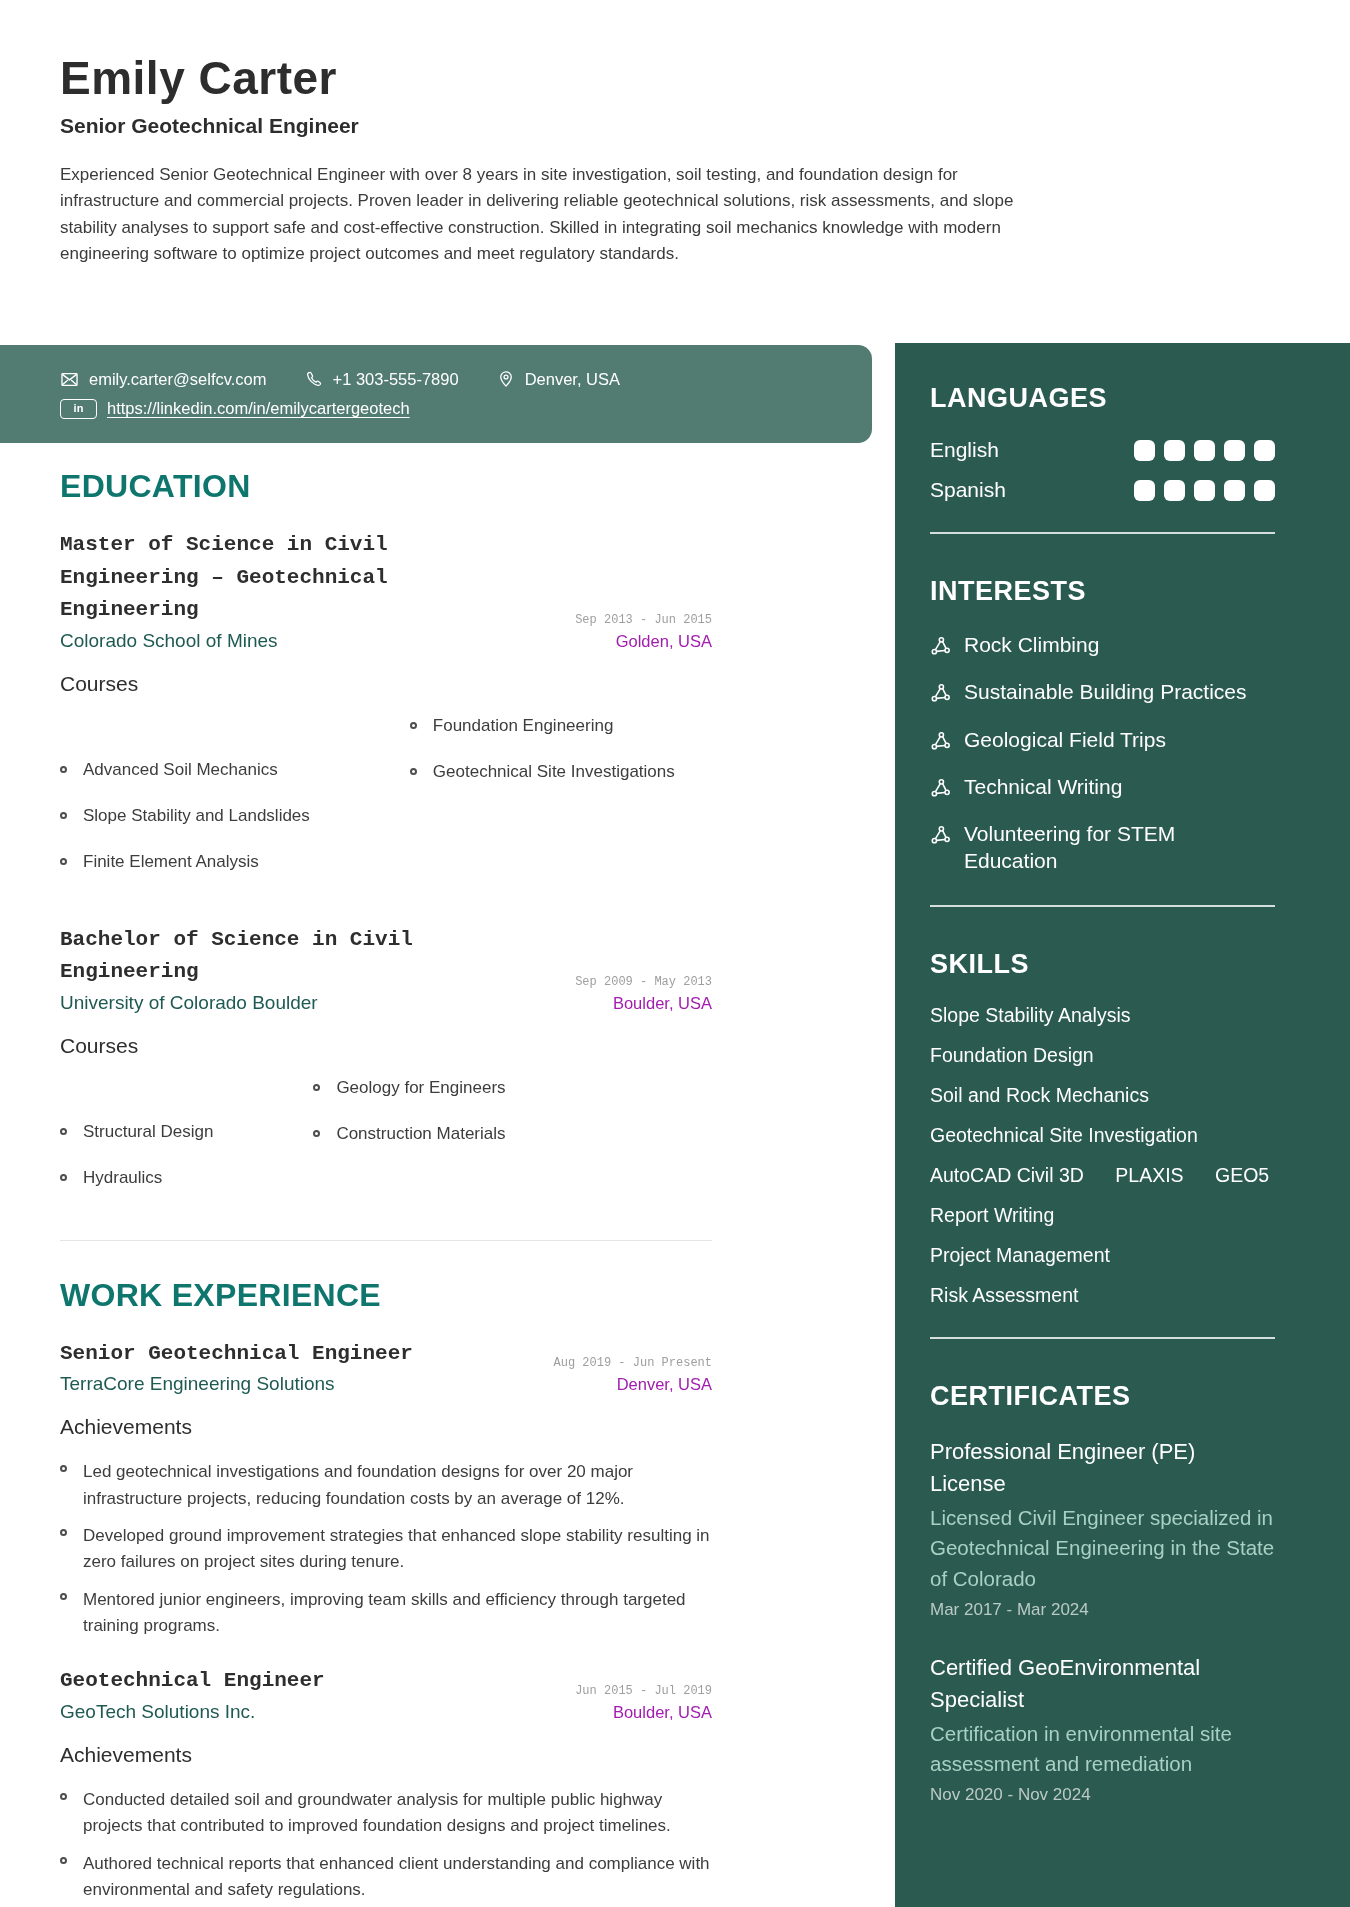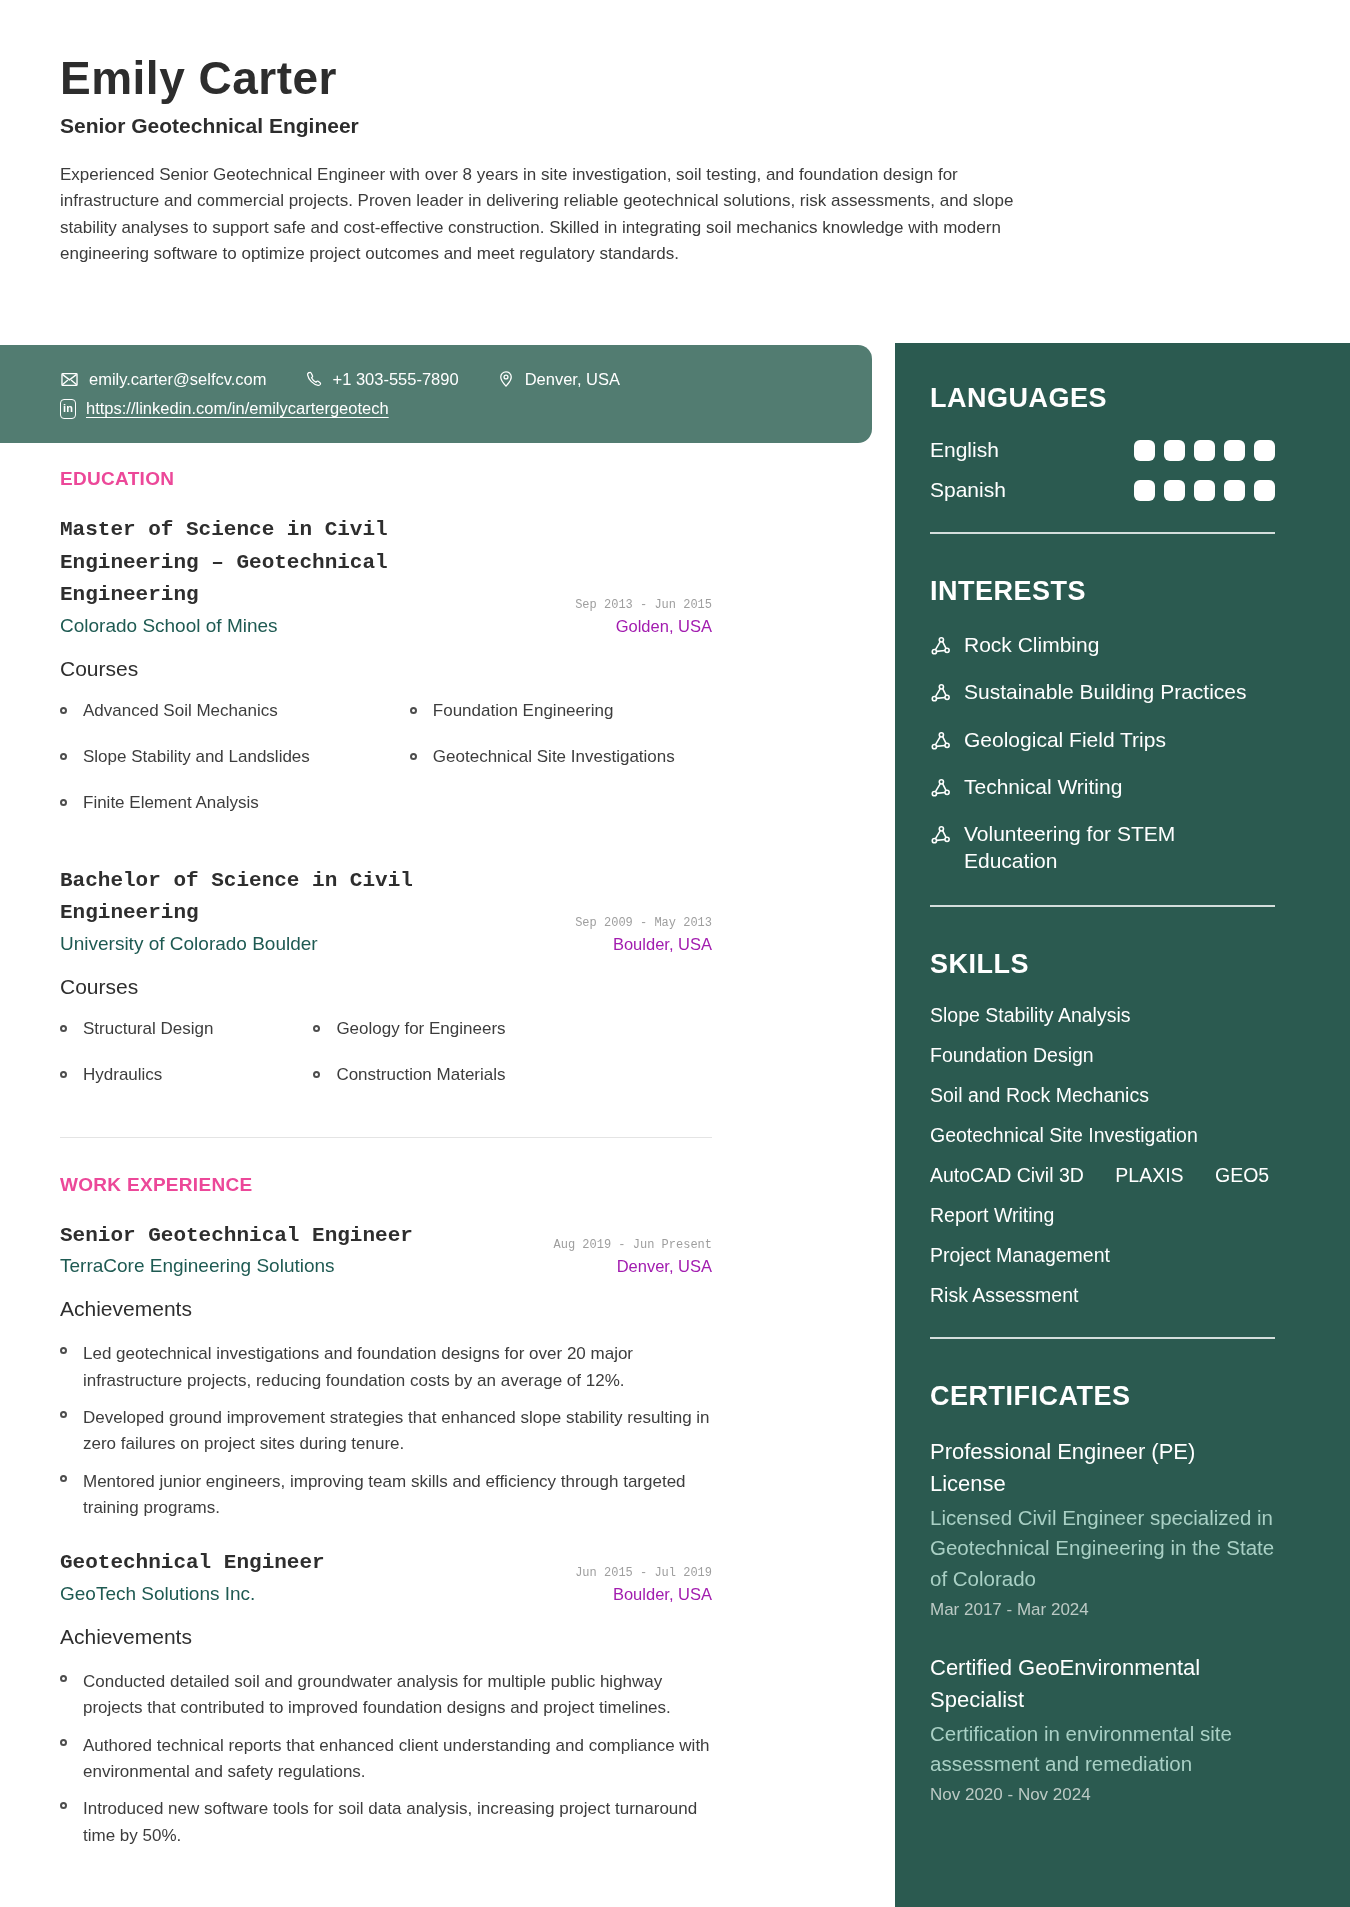--- a/index.html
+++ b/index.html
@@ -23,41 +23,41 @@
     position:absolute; left:0; top:345px; width:872px; height:98px;
     background:#527c71; border-radius:0 14px 14px 0;
     color:#fff; display:flex; flex-direction:column; justify-content:center;
     gap:10px; padding-left:60px;
   }
   .contact-row { display:flex; align-items:flex-end; font-size:16.5px; }
   .contact-item { display:flex; align-items:center; gap:10px; margin-right:38px; }
   .contact-item svg { display:block; }
   .contact-link { color:#fff; text-decoration:underline; text-underline-offset:3px; }
   .li-badge {
-    width:16px; height:20px; border:1.6px solid #fff; border-radius:4px;
+    width:37px; height:20px; border:1.6px solid #fff; border-radius:4px;
     display:flex; align-items:center; justify-content:center;
     font-size:11px; font-weight:700; line-height:1;
   }
 
   
   .main { position:absolute; left:60px; top:468px; width:652px; }
-  .section-heading { font-size:19px; font-weight:800; color:#ec4899; letter-spacing:.3px; margin-bottom:24px; }
+  .section-heading { font-size:32px; font-weight:800; color:#0f766e; letter-spacing:.3px; margin-bottom:24px; }
   .entry { margin-bottom:26px; }
   .entry-head { display:flex; justify-content:space-between; align-items:flex-end;font-family:Liberation Mono, monospace; }
   .entry-title { font-size:21px; font-weight:800; color:#2e2e2e; line-height:1.55; max-width:470px; }
   .entry-date { font-size:12px; color:#9e9e9e; white-space:nowrap; padding-top:6px; }
   .entry-sub { display:flex; justify-content:space-between; align-items:flex-start; margin-top:3px; }
   .entry-org { font-size:19px; color:#1e5a52; }
   .entry-loc { font-size:16.5px; color:#a21caf; white-space:nowrap; padding-top:2px; }
   .block-label { font-size:21px; font-weight:400; color:#2e2e2e; margin:20px 0 20px; }
   ul { list-style:none; }
   .b-li { display:flex; align-items:flex-start; gap:16px; font-size:17px; color:#3d3d3d; }
   .bullet { width:7px; height:7px; border:2px solid #4d4d4d; border-radius:50%; flex-shrink:0; margin-top:6px; }
   .courses { display:flex; }
-  .courses .col1 { margin-right:100px; }
+  .courses .col1 { margin-right:100px;margin-top:44px; }
   .courses .b-li { margin-bottom:26px; }
   .ach .b-li { margin-bottom:11px; line-height:1.55; }
   .main-divider { border:none; border-top:1.5px solid #e4e4e4; margin:14px 0 36px; }
 
   
   .sidebar {
     position:absolute; left:895px; top:343px; width:455px; height:1564px;
     background:#2b5a50; color:#fff; padding:40px 39px 40px 35px; overflow:hidden;
   }
   .side-heading { font-size:27px; font-weight:800; letter-spacing:.5px; margin-bottom:24px; }

